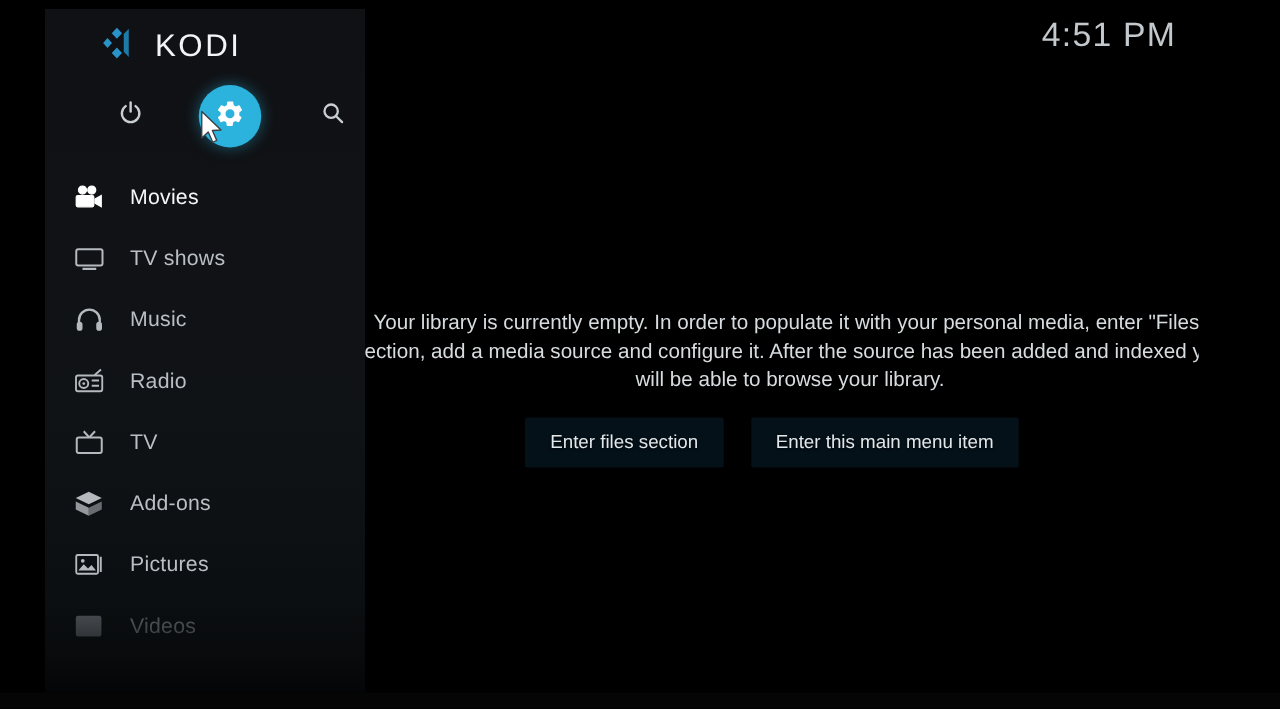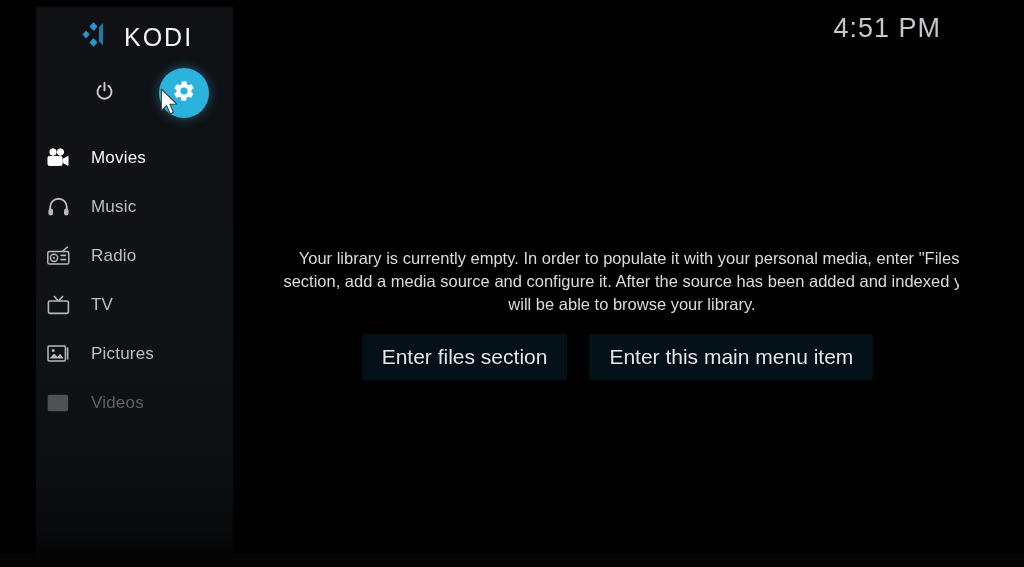--- a/index.html
+++ b/index.html
@@ -46,29 +46,29 @@
     text-align:center;
   }
   .empty-msg {
     margin:4px auto; width:712px;
     font-size:16.5px; line-height:23px; color:#d7dcdf;
     text-shadow:0 1px 3px rgba(0,0,0,0.7);
   }
   .btn-row { margin-top:18px; display:flex; justify-content:center; gap:22px; }
   .ebtn {
     background:rgba(6,24,34,0.72);
-    color:#e2e7ea; font-size:21px; line-height:1;
+    color:#e2e7ea; font-size:15px; line-height:1;
     padding:12px 20px 13px; border:none; border-radius:2px;
     text-shadow:0 1px 2px rgba(0,0,0,0.8);
     cursor:pointer;
   }
 
   
   #sidebar {
-    position:absolute; left:36px; top:7px; width:197px; height:547px;
+    position:absolute; left:36px; top:7px; width:256px; height:547px;
     background:linear-gradient(to bottom, #101114 0%, #101316 60%, #0c0f12 86%, #060809 100%);
     z-index:20; overflow:hidden;
   }
   #sidebar::after{
     content:""; position:absolute; left:0; right:0; bottom:0; height:70px;
     background:linear-gradient(to bottom, rgba(10,12,14,0) 0%, rgba(8,10,12,0.72) 62%, rgba(4,5,6,0.96) 100%);
     pointer-events:none;
   }
 
   .logo-row { position:absolute; left:46px; top:14px; display:flex; align-items:center; gap:12px; }
@@ -86,21 +86,21 @@
   .icon-btn.settings .circle {
     position:absolute; left:3px; top:3px; width:50px; height:50px;
     border-radius:50%; background:#2bb3dd;
     box-shadow:0 0 12px rgba(43,179,221,0.45);
   }
   .icon-btn svg { position:relative; z-index:2; }
 
   .menu { position:absolute; left:0; top:126px; width:240px; }
   .menu-item {
     position:relative; height:49px; display:flex; align-items:center;
-    padding-left:4px; cursor:pointer;
+    padding-left:17px; cursor:pointer;
   }
   .menu-item .mi-icon {
     width:36px; display:flex; align-items:center; justify-content:center;
     flex:0 0 36px;
   }
   .menu-item .mi-label {
     margin-left:15px; font-size:17px; color:#b9bfc4; letter-spacing:0.2px;
   }
   .menu-item.active .mi-label { color:#f4f7f9; }
   .menu-item.active .mi-icon svg { fill:#ffffff; stroke:#ffffff; }
@@ -183,20 +183,29 @@
           <svg width="24" height="20" viewBox="0 0 24 20" fill="#ffffff">
             <circle cx="7" cy="4" r="3.2"></circle>
               <circle cx="14.4" cy="4" r="3.2"></circle>
             <rect x="2" y="8.4" width="14" height="9" rx="1.2"></rect>
             <path d="M17 11.2 L22 8.4 L22 17.4 L17 14.6 Z"></path>
           </svg>
         </span>
         <span class="mi-label">Movies</span>
       </div>
 
+      <div class="menu-item">
+        <span class="mi-icon">
+          <svg width="25" height="20" viewBox="0 0 25 20" fill="none" stroke="#b4babe" stroke-width="1.6">
+            <rect x="2" y="2.4" width="21" height="13" rx="1.6"></rect>
+            <line x1="7" y1="18" x2="18" y2="18" stroke-width="1.8"></line>
+          </svg>
+        </span>
+        <span class="mi-label">TV shows</span>
+      </div>
 
       <div class="menu-item">
         <span class="mi-icon">
           <svg width="23" height="21" viewBox="0 0 23 21" fill="none" stroke="#b4babe" stroke-width="1.9">
             <path d="M3.2 14.5 V 11 a 8.3 8.3 0 0 1 16.6 0 v 3.5"></path>
             <rect x="1.4" y="12.4" width="4.6" height="7.2" rx="2.3" fill="#b4babe" stroke="none"></rect>
             <rect x="17" y="12.4" width="4.6" height="7.2" rx="2.3" fill="#b4babe" stroke="none"></rect>
           </svg>
         </span>
         <span class="mi-label">Music</span>
@@ -221,20 +230,30 @@
         <span class="mi-icon">
           <svg width="25" height="22" viewBox="0 0 25 22" fill="none" stroke="#b4babe" stroke-width="1.6">
             <rect x="2.4" y="7" width="20" height="12.4" rx="1.6"></rect>
             <line x1="12.4" y1="7" x2="8" y2="2"></line>
             <line x1="12.4" y1="7" x2="17" y2="2"></line>
           </svg>
         </span>
         <span class="mi-label">TV</span>
       </div>
 
+      <div class="menu-item">
+        <span class="mi-icon">
+          <svg width="24" height="22" viewBox="0 0 24 22" fill="#b4babe">
+            <path d="M12 1.4 L22.4 6.4 L12 11.4 L1.6 6.4 Z"></path>
+            <path d="M1.6 9.2 L12 14.2 L12 20.6 L1.6 15.6 Z" opacity="0.8"></path>
+            <path d="M22.4 9.2 L12 14.2 L12 20.6 L22.4 15.6 Z" opacity="0.55"></path>
+          </svg>
+        </span>
+        <span class="mi-label">Add-ons</span>
+      </div>
 
       <div class="menu-item">
         <span class="mi-icon">
           <svg width="24" height="21" viewBox="0 0 24 21" fill="none" stroke="#b4babe" stroke-width="1.5">
             <rect x="2" y="3" width="17.4" height="15" rx="1.2"></rect>
             <line x1="21.6" y1="4.4" x2="21.6" y2="16.6" stroke-width="1.6"></line>
             <path d="M3.6 15.4 L8 10.4 L11.4 13.8 L14.2 11 L17.8 15.4 Z" fill="#b4babe" stroke="none"></path>
             <circle cx="7.2" cy="7.6" r="1.5" fill="#b4babe" stroke="none"></circle>
           </svg>
         </span>

